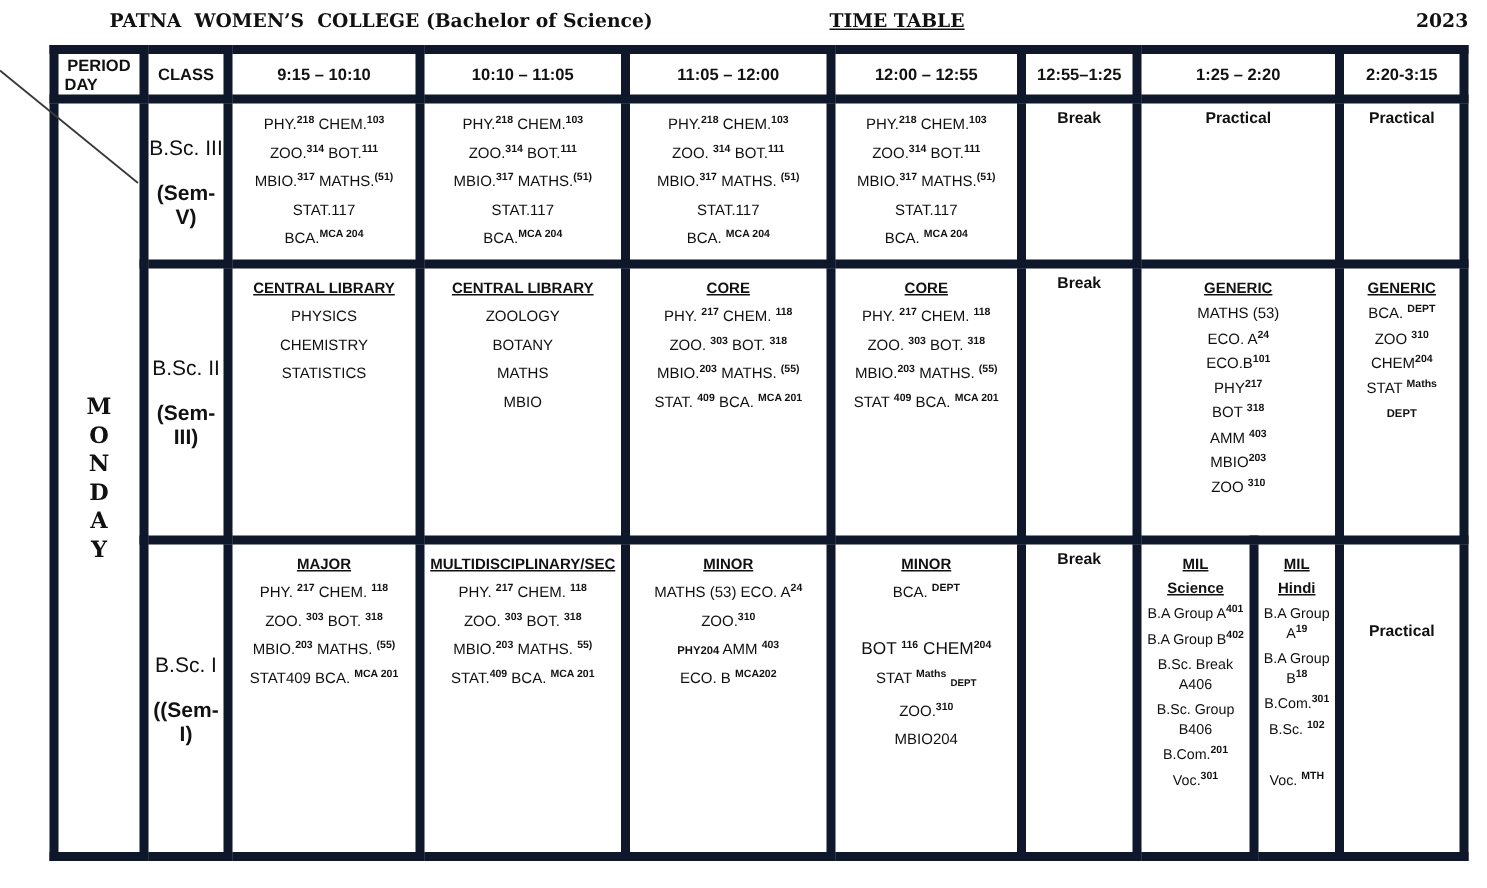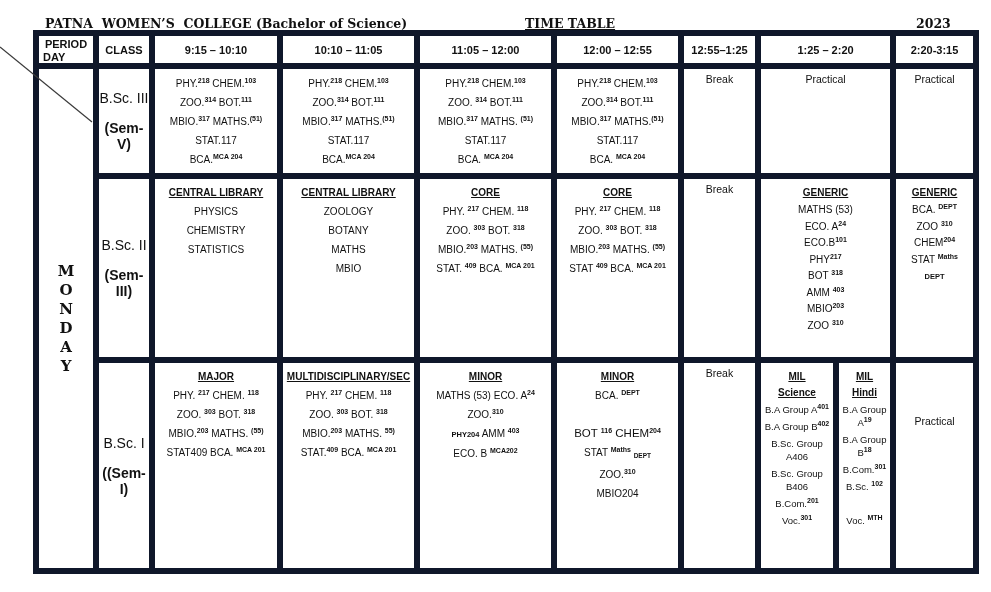--- a/index.html
+++ b/index.html
@@ -2,21 +2,21 @@
 <html><head>
 <meta charset="utf-8">
 <style>
   * { margin:0; padding:0; box-sizing:border-box; }
   html,body { background:#ffffff; }
   .page {
     position:relative; width:991px; height:592px; background:#fff;
     font-family:"Liberation Sans", sans-serif; color:#111; overflow:hidden;
   }
   
-  .titlebar span { position:absolute; top:16px; font-family:"DejaVu Serif", serif; font-weight:bold; font-size:12.5px; white-space:pre; }
+  .titlebar span { position:absolute; top:6px; font-family:"DejaVu Serif", serif; font-weight:bold; font-size:12.5px; white-space:pre;margin-left:28px; }
   .t-college { left:45px; }
   .t-main    { left:525px; text-decoration:underline; }
   .t-year    { left:916px; }
   
   .overlay { position:absolute; left:0; top:0; width:991px; height:592px; pointer-events:none; }
   
   table.tt {
     position:absolute; left:33px; top:30px; width:940px; height:533px;
     border-collapse:collapse; table-layout:fixed; background:#fff;
   }
@@ -39,21 +39,21 @@
   td.subj.compact .ln { line-height:16.5px; min-height:16.5px; }
   td.subj .hd { font-weight:bold; text-decoration:underline; line-height:18px; }
   td.subj.mil { font-size:9.5px; padding-top:6px; }
   td.subj.mil .hd { line-height:16px; font-size:10px; }
   td.subj.mil .ln { line-height:13px; min-height:13px; padding:2px 1px; }
   sup { font-size:7px; font-weight:bold; line-height:0; vertical-align:4px; letter-spacing:0; }
   .sb { font-size:7.5px; font-weight:bold; }
   .ss { font-size:6.5px; font-weight:bold; vertical-align:-2px; }
   .lg { font-size:11.5px; }
   
-  td.lbl { text-align:center; font-weight:normal; font-size:10.5px; padding-top:4px; }
+  td.lbl { text-align:center; font-weight:bold; font-size:10.5px; padding-top:4px; }
   td.lbl.padtop { padding-top:52px; }
 </style>
 </head>
 <body>
 
 <div class="page">
 
   <div class="titlebar">
     <span class="t-college">PATNA  WOMEN’S  COLLEGE (Bachelor of Science)</span>
     <span class="t-main">TIME TABLE</span>
@@ -234,21 +234,21 @@
             <div class="ln">MBIO204</div>
           </td>
           <td class="lbl">
             <div>Break</div>
           </td>
           <td class="subj mil">
             <div class="hd">MIL</div>
             <div class="hd">Science</div>
             <div class="ln">B.A Group A<sup>401</sup></div>
             <div class="ln">B.A Group B<sup>402</sup></div>
-            <div class="ln">B.Sc. Group A406</div>
+            <div class="ln">B.Sc. Break A406</div>
             <div class="ln">B.Sc. Group B406</div>
             <div class="ln">B.Com.<sup>201</sup></div>
             <div class="ln">Voc.<sup>301</sup></div>
           </td>
           <td class="subj mil">
             <div class="hd">MIL</div>
             <div class="hd">Hindi</div>
             <div class="ln">B.A Group A<sup>19</sup></div>
             <div class="ln">B.A Group B<sup>18</sup></div>
             <div class="ln">B.Com.<sup>301</sup></div>

